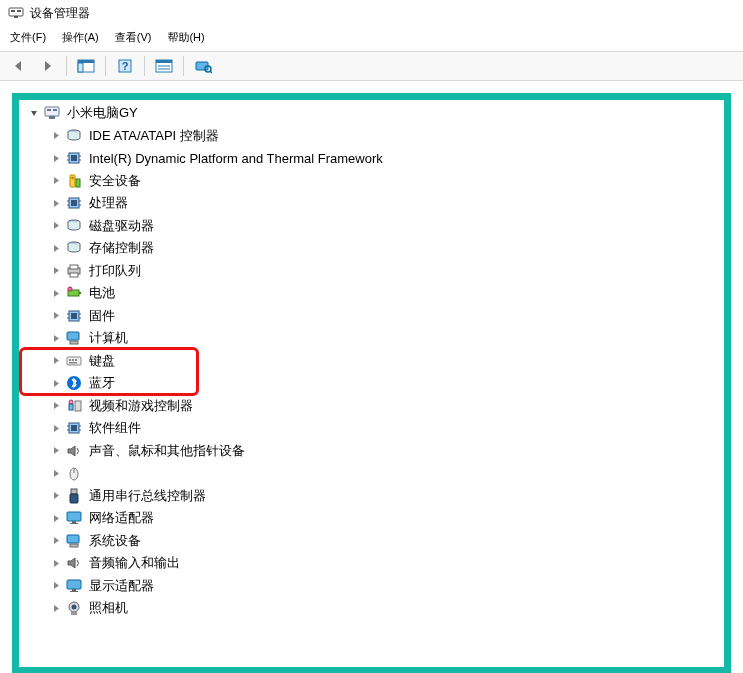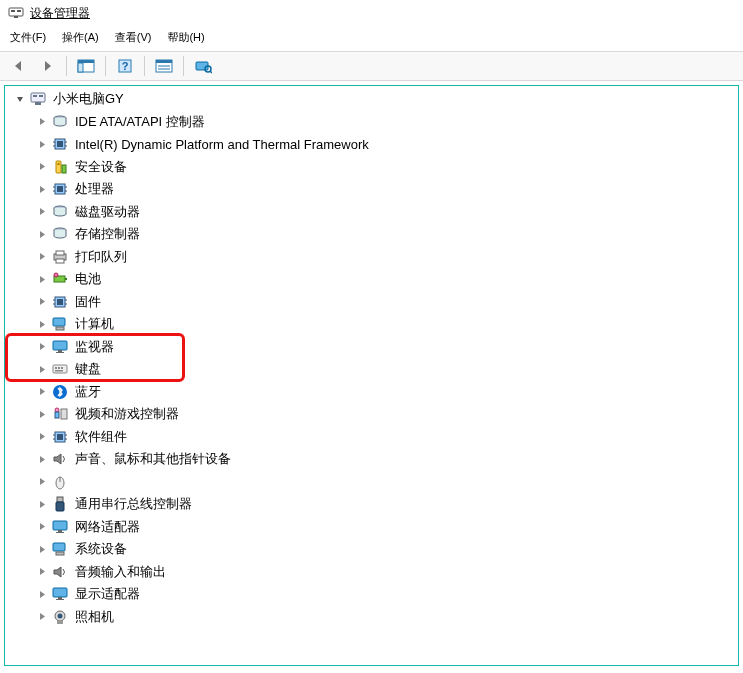--- a/index.html
+++ b/index.html
@@ -12,21 +12,21 @@
       overflow: hidden;
     }
     .title-bar {
       display: flex;
       align-items: center;
       padding: 4px 8px;
       gap: 6px;
       height: 26px;
     }
     .title-bar .icon { width: 16px; height: 16px; display:flex; align-items:center; justify-content:center; }
-    .title-text { font-size: 12px; text-decoration: underline; }
+    .title-text { font-size: 12px; }
     .menu-bar {
       display: flex;
       gap: 16px;
       padding: 4px 10px 6px 10px;
       font-size: 11px;
     }
     .menu-item { cursor: default; }
     .toolbar {
       display: flex;
       align-items: center;
@@ -37,22 +37,22 @@
       height: 30px;
       background: #f8f8f8;
     }
     .tb-btn {
       width: 26px; height: 24px;
       display:flex; align-items:center; justify-content:center;
       border: 1px solid transparent;
     }
     .tb-sep { width: 1px; height: 20px; background: #d0d0d0; margin: 0 4px; }
     .tree-panel {
-      border: 1px solid #14b8a6;
-      margin: 4px;
+      border: 7px solid #14b8a6;
+      margin: 12px;
       height: calc(673px - 26px - 28px - 30px - 8px);
       overflow: auto;
       background: #fff;
       padding-top: 2px;
     }
     .tree-row {
       display: flex;
       align-items: center;
       height: 22.5px;
       position: relative;
@@ -323,35 +323,20 @@
     <span class="node-label">计算机</span>
   </div>
       <div class="tree-row child">
     <span class="toggle">
       <svg width="9" height="9" viewBox="0 0 9 9">
             <path d="M2 1 L7 4.5 L2 8 Z" fill="#888"></path>
           </svg>
     </span>
     <span class="node-icon">
           <svg width="18" height="18" viewBox="0 0 18 18">
-            <rect x="2" y="3" width="14" height="9" rx="1" fill="#5fb3e6" stroke="#0a6aa0"></rect>
-            <rect x="7" y="12" width="4" height="2" fill="#666"></rect>
-            <rect x="5" y="14" width="8" height="1" fill="#666"></rect>
-          </svg>
-        </span>
-    <span class="node-label">监视器</span>
-  </div>
-      <div class="tree-row child">
-    <span class="toggle">
-      <svg width="9" height="9" viewBox="0 0 9 9">
-            <path d="M2 1 L7 4.5 L2 8 Z" fill="#888"></path>
-          </svg>
-    </span>
-    <span class="node-icon">
-          <svg width="18" height="18" viewBox="0 0 18 18">
             <rect x="2" y="5" width="14" height="8" rx="1" fill="#eee" stroke="#888"></rect>
             <rect x="4" y="7" width="2" height="2" fill="#888"></rect>
             <rect x="7" y="7" width="2" height="2" fill="#888"></rect>
             <rect x="10" y="7" width="2" height="2" fill="#888"></rect>
             <rect x="4" y="10" width="8" height="1.5" fill="#888"></rect>
           </svg>
         </span>
     <span class="node-label">键盘</span>
   </div>
       <div class="tree-row child">

